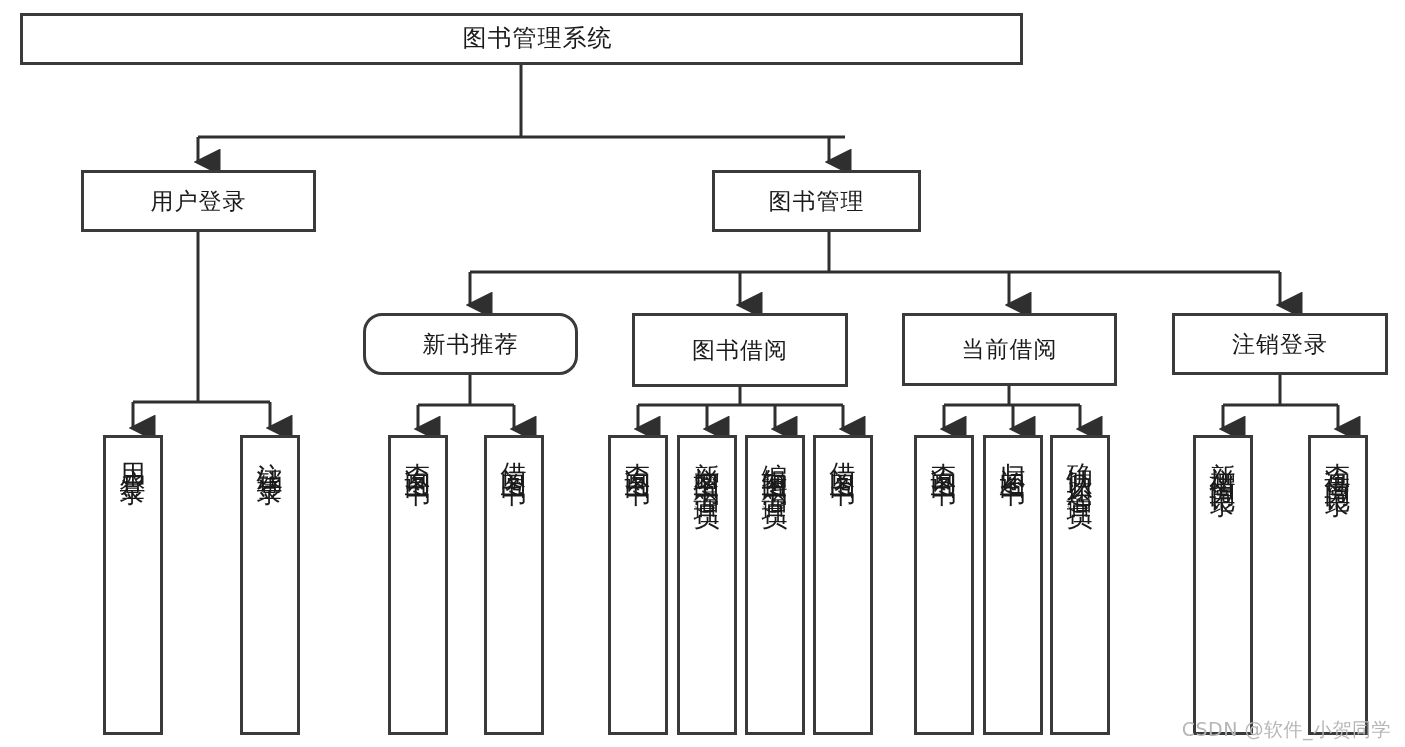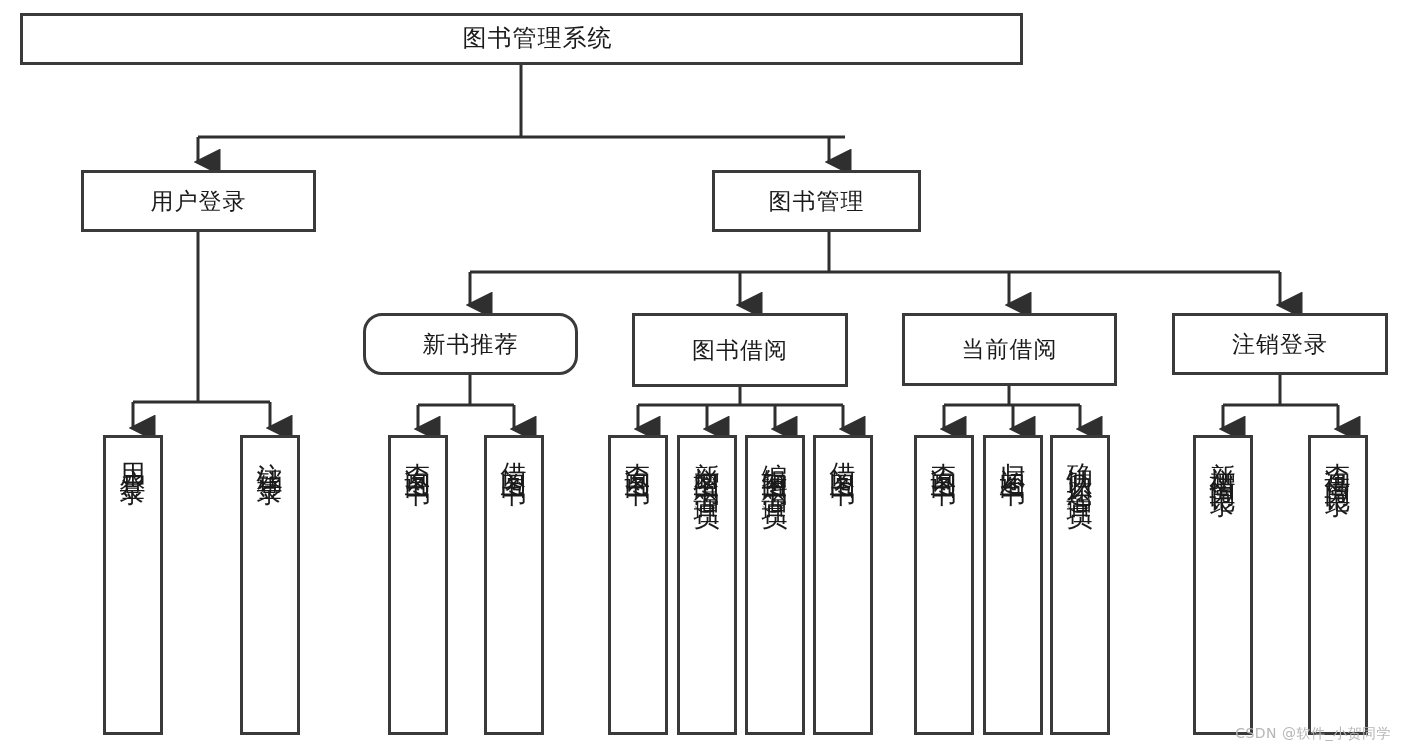--- a/index.html
+++ b/index.html
@@ -41,21 +41,21 @@
     text-orientation:upright;
     font-size:26px;
     letter-spacing:6px;
     line-height:1;
     margin:0 auto;
   }
   #watermark{
     position:absolute;
     right:14px;
     bottom:4px;
-    font-size:14px;
+    font-size:19px;
     color:#b6b6b6;
     letter-spacing:0.5px;
     white-space:nowrap;
     pointer-events:none;
   }
 </style>
 </head>
 <body>
 
 <div id="stage">

